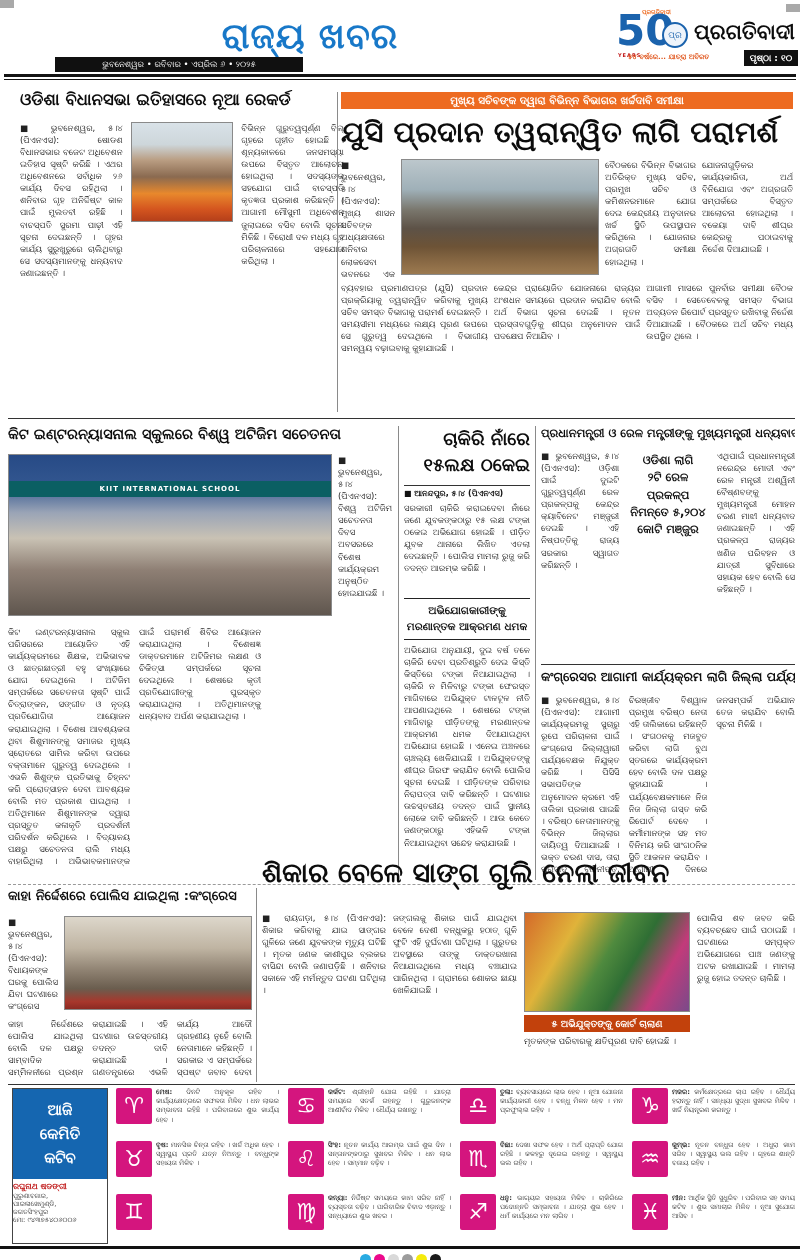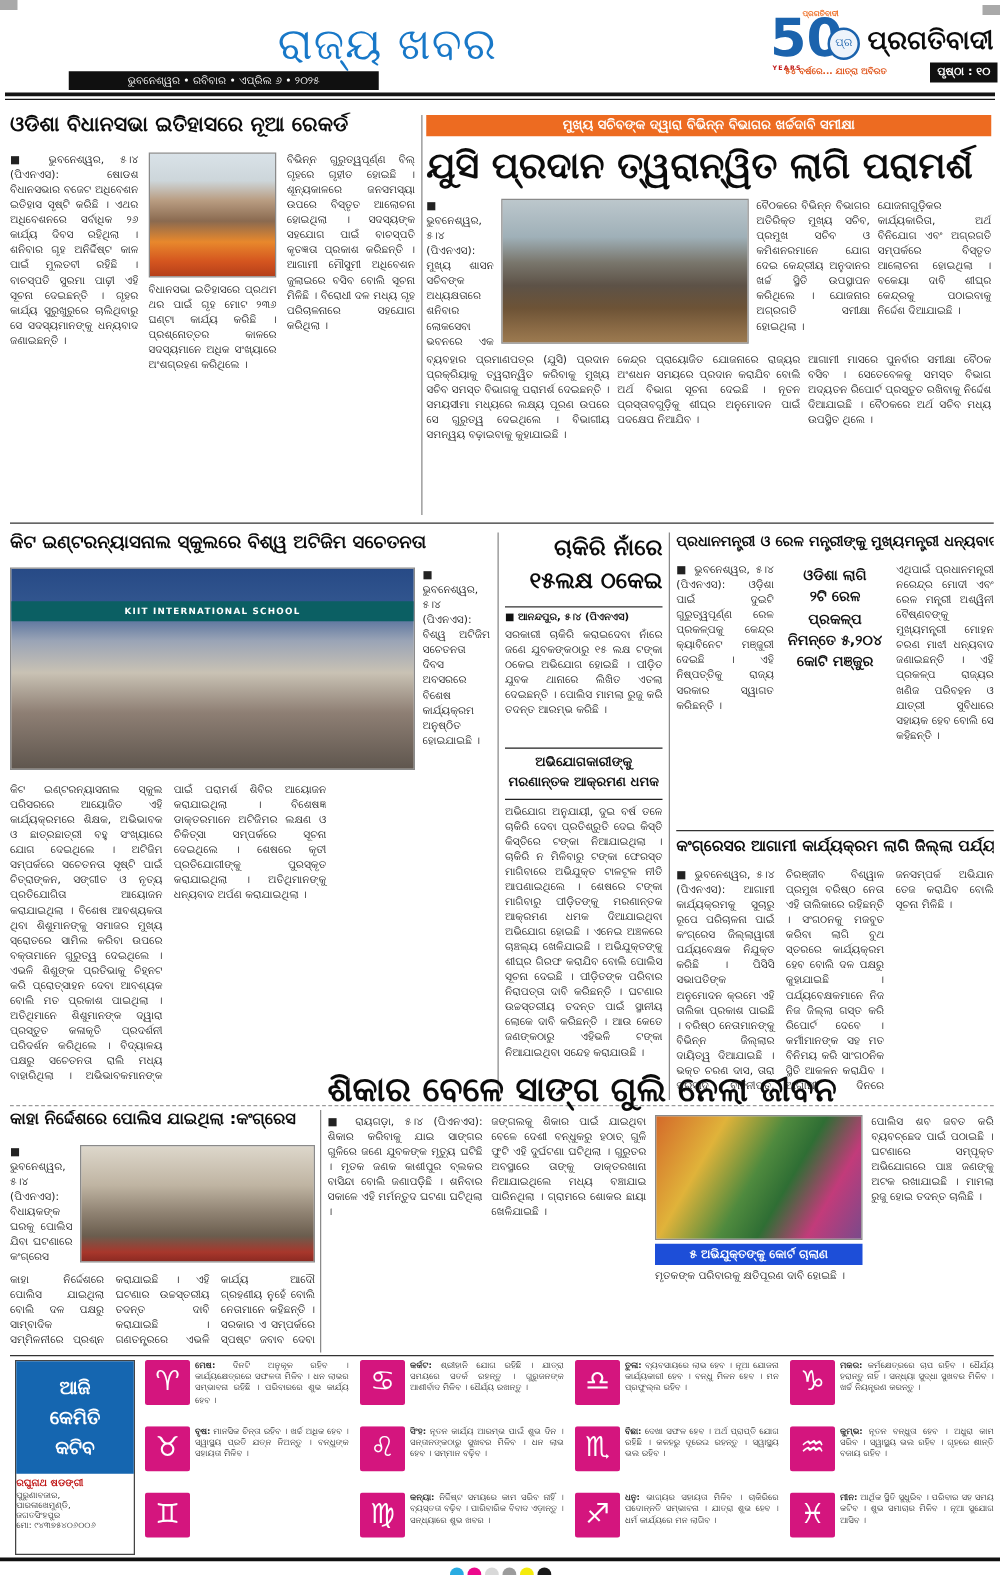--- a/index.html
+++ b/index.html
@@ -33,47 +33,46 @@
   .wsnorm{white-space:normal}
 </style>
 </head>
 <body>
 
 <div id="page">
 
   <div class="abs" style="left:0;top:4;width:14px;height:8px;background:#a9a9a9"></div>
   <div class="abs" style="left:786px;top:4px;width:14px;height:8px;background:#a9a9a9"></div>
 
-  <div class="abs" style="left:0;top:16px;width:620px;text-align:center;font-size:35px;font-weight:normal;color:#1878c8;letter-spacing:1px">ରାଜ୍ୟ ଖବର</div>
+  <div class="abs" style="left:0;top:16px;width:620px;text-align:center;font-size:35px;font-weight:bold;color:#1878c8;letter-spacing:1px">ରାଜ୍ୟ ଖବର</div>
 
   <div class="abs" style="left:616px;top:8px;width:182px;height:52px">
     <span class="abs" style="left:26px;top:0;font-size:6px;color:#ed6b21;font-weight:bold">ପ୍ରଗତିବାଦୀ</span>
     <span class="abs" style="left:0;top:2px;font-size:42px;font-weight:bold;color:#1b63ad;line-height:1">50</span>
     <span class="abs" style="left:2px;top:44px;font-size:5px;color:#c01818;font-weight:bold;letter-spacing:1px">YEARS</span>
     <span class="abs" style="left:46px;top:14px;width:26px;height:26px;border:2px solid #1b63ad;border-radius:50%;
                  display:flex;align-items:center;justify-content:center;font-size:9px;color:#1b63ad;background:#eef4fb">ପ୍ର</span>
     <span class="abs" style="left:78px;top:12px;font-size:21px;font-weight:bold;color:#0c0c0c;white-space:nowrap">ପ୍ରଗତିବାଦୀ</span>
     <span class="abs" style="left:12px;top:45px;font-size:7px;color:#e0541a;font-weight:bold;white-space:nowrap">୫୪ ବର୍ଷରେ... ଯାତ୍ରା ଅବିରତ</span>
   </div>
 
   <div class="abs" style="left:744px;top:50px;width:54px;height:16px;background:#101010;color:#fff;
               font-size:9px;font-weight:bold;display:flex;align-items:center;justify-content:center">ପୃଷ୍ଠା : ୧୦</div>
 
   <div class="abs" style="left:55px;top:57px;width:248px;height:15px;background:#101010;color:#fff;
               font-size:8.5px;display:flex;align-items:center;justify-content:center;white-space:nowrap">ଭୁବନେଶ୍ୱର • ରବିବାର • ଏପ୍ରିଲ ୬ • ୨୦୨୫</div>
 
   <div class="abs" style="left:4px;top:74px;width:792px;height:6px;border-top:3px solid #141414;border-bottom:1px solid #141414"></div>
 
-  <div class="abs" style="left:8px;top:90px;width:324px;height:322px">
+  <div class="abs" style="left:20px;top:90px;width:324px;height:322px">
     <div class="hl" style="font-size:16.5px;height:26px">ଓଡିଶା ବିଧାନସଭା ଇତିହାସରେ ନୂଆ ରେକର୍ଡ</div>
     <div style="display:flex;gap:8px;height:288px;margin-top:6px">
       <div class="bt" style="flex:1">■ ଭୁବନେଶ୍ୱର, ୫।୪ (ପିଏନଏସ): ଷୋଡଶ ବିଧାନସଭାର ବଜେଟ ଅଧିବେଶନ ଇତିହାସ ସୃଷ୍ଟି କରିଛି । ଏଥର ଅଧିବେଶନରେ ସର୍ବାଧିକ ୨୬ କାର୍ଯ୍ୟ ଦିବସ ରହିଥିଲା । ଶନିବାର ଗୃହ ଅନିର୍ଦ୍ଦିଷ୍ଟ କାଳ ପାଇଁ ମୁଲତବୀ ରହିଛି । ବାଚସ୍ପତି ସୁରମା ପାଢ଼ୀ ଏହି ସୂଚନା ଦେଇଛନ୍ତି । ଗୃହର କାର୍ଯ୍ୟ ସୁରୁଖୁରୁରେ ଚାଲିଥିବାରୁ ସେ ସଦସ୍ୟମାନଙ୍କୁ ଧନ୍ୟବାଦ ଜଣାଇଛନ୍ତି ।</div>
       <div style="flex:1;display:flex;flex-direction:column;gap:4px">
         <div class="photo ph-portrait" style="width:100%;height:100px"></div>
-        <div class="bt" style="flex:1">ବିଧାନସଭା ଇତିହାସରେ ପ୍ରଥମ ଥର ପାଇଁ ଗୃହ ମୋଟ ୨୩୬ ଘଣ୍ଟା କାର୍ଯ୍ୟ କରିଛି । ପ୍ରଶ୍ନୋତ୍ତର କାଳରେ ସଦସ୍ୟମାନେ ଅଧିକ ସଂଖ୍ୟାରେ ଅଂଶଗ୍ରହଣ କରିଥିଲେ ।</div>
       </div>
       <div class="bt" style="flex:1">ବିଭିନ୍ନ ଗୁରୁତ୍ୱପୂର୍ଣ୍ଣ ବିଲ୍ ଗୃହରେ ଗୃହୀତ ହୋଇଛି । ଶୂନ୍ୟକାଳରେ ଜନସମସ୍ୟା ଉପରେ ବିସ୍ତୃତ ଆଲୋଚନା ହୋଇଥିଲା । ସଦସ୍ୟଙ୍କ ସହଯୋଗ ପାଇଁ ବାଚସ୍ପତି କୃତଜ୍ଞତା ପ୍ରକାଶ କରିଛନ୍ତି । ଆଗାମୀ ମୌସୁମୀ ଅଧିବେଶନ ଜୁଲାଇରେ ବସିବ ବୋଲି ସୂଚନା ମିଳିଛି । ବିରୋଧୀ ଦଳ ମଧ୍ୟ ଗୃହ ପରିଚାଳନାରେ ସହଯୋଗ କରିଥିଲା ।</div>
     </div>
   </div>
 
   <div class="abs vdiv" style="left:337px;top:92px;height:320px"></div>
 
   <div class="abs" style="left:341px;top:92px;width:452px;height:320px">
     <div class="kick" style="height:17px">ମୁଖ୍ୟ ସଚିବଙ୍କ ଦ୍ୱାରା ବିଭିନ୍ନ ବିଭାଗର ଖର୍ଚ୍ଚଦାବି ସମୀକ୍ଷା</div>
     <div class="hl" style="font-size:29px;height:46px;line-height:46px">ଯୁସି ପ୍ରଦାନ ତ୍ୱରାନ୍ୱିତ ଲାଗି ପରାମର୍ଶ</div>
@@ -154,26 +153,26 @@
       <div class="bt" style="flex:0 0 50px">■ ଭୁବନେଶ୍ୱର, ୫।୪ (ପିଏନଏସ): ବିଧାୟକଙ୍କ ଘରକୁ ପୋଲିସ ଯିବା ଘଟଣାରେ କଂଗ୍ରେସ ପ୍ରଶ୍ନ ଉଠାଇଛି ।</div>
       <div class="photo ph-press" style="flex:1;height:94px"></div>
     </div>
     <div class="bt colz" style="column-count:3;height:62px;margin-top:6px">କାହା ନିର୍ଦ୍ଦେଶରେ ପୋଲିସ ଯାଇଥିଲା ବୋଲି ଦଳ ପକ୍ଷରୁ ସାମ୍ବାଦିକ ସମ୍ମିଳନୀରେ ପ୍ରଶ୍ନ କରାଯାଇଛି । ଏହି ଘଟଣାର ଉଚ୍ଚସ୍ତରୀୟ ତଦନ୍ତ ଦାବି କରାଯାଇଛି । ଗଣତନ୍ତ୍ରରେ ଏଭଳି କାର୍ଯ୍ୟ ଆଦୌ ଗ୍ରହଣୀୟ ନୁହେଁ ବୋଲି ନେତାମାନେ କହିଛନ୍ତି । ସରକାର ଏ ସମ୍ପର୍କରେ ସ୍ପଷ୍ଟ ଜବାବ ଦେବା ଉଚିତ ବୋଲି ଦାବି ହୋଇଛି । ନଚେତ ଦଳ ଆନ୍ଦୋଳନ କରିବ ବୋଲି ଚେତାବନୀ ଦିଆଯାଇଛି ।</div>
   </div>
 
   <div class="abs vdiv" style="left:256px;top:888px;height:194px"></div>
 
   <div class="abs" style="left:262px;top:854px;width:533px;height:196px">
     <div class="hl" style="font-size:27px;height:38px;line-height:38px">ଶିକାର ବେଳେ ସାଙ୍ଗ ଗୁଲି ନେଲା ଜୀବନ</div>
-    <div style="display:flex;gap:7px;height:152px;margin-top:0">
+    <div style="display:flex;gap:7px;height:152px;margin-top:20px">
       <div class="bt" style="flex:0 0 124px">■ ରାୟଗଡ଼ା, ୫।୪ (ପିଏନଏସ): ଶିକାର କରିବାକୁ ଯାଇ ସାଙ୍ଗର ଗୁଳିରେ ଜଣେ ଯୁବକଙ୍କ ମୃତ୍ୟୁ ଘଟିଛି । ମୃତକ ଜଣକ କାଶୀପୁର ବ୍ଲକର ବାସିନ୍ଦା ବୋଲି ଜଣାପଡ଼ିଛି । ଶନିବାର ସକାଳେ ଏହି ମର୍ମନ୍ତୁଦ ଘଟଣା ଘଟିଥିଲା ।</div>
       <div class="bt" style="flex:0 0 124px">ଜଙ୍ଗଲକୁ ଶିକାର ପାଇଁ ଯାଇଥିବା ବେଳେ ଦେଶୀ ବନ୍ଧୁକରୁ ହଠାତ୍ ଗୁଳି ଫୁଟି ଏହି ଦୁର୍ଘଟଣା ଘଟିଥିଲା । ଗୁରୁତର ଅବସ୍ଥାରେ ତାଙ୍କୁ ଡାକ୍ତରଖାନା ନିଆଯାଇଥିଲେ ମଧ୍ୟ ବଞ୍ଚାଯାଇ ପାରିନଥିଲା । ଗ୍ରାମରେ ଶୋକର ଛାୟା ଖେଳିଯାଇଛି ।</div>
       <div style="flex:0 0 166px;display:flex;flex-direction:column;gap:3px">
         <div class="photo ph-hunt" style="width:100%;height:100px"></div>
-        <div style="background:#1d4ed8;color:#fff;font-weight:bold;font-size:9.5px;height:17px;
+        <div style="background:#c2410c;color:#fff;font-weight:bold;font-size:9.5px;height:17px;
                     display:flex;align-items:center;justify-content:center;white-space:nowrap">୫ ଅଭିଯୁକ୍ତଙ୍କୁ କୋର୍ଟ ଚାଲାଣ</div>
         <div class="bt" style="flex:1">ମୃତକଙ୍କ ପରିବାରକୁ କ୍ଷତିପୂରଣ ଦାବି ହୋଇଛି ।</div>
       </div>
       <div class="bt" style="flex:1">ପୋଲିସ ଶବ ଜବତ କରି ବ୍ୟବଚ୍ଛେଦ ପାଇଁ ପଠାଇଛି । ଘଟଣାରେ ସମ୍ପୃକ୍ତ ଅଭିଯୋଗରେ ପାଞ୍ଚ ଜଣଙ୍କୁ ଅଟକ ରଖାଯାଇଛି । ମାମଲା ରୁଜୁ ହୋଇ ତଦନ୍ତ ଚାଲିଛି ।</div>
     </div>
   </div>
 
   <div class="abs hrule" style="left:8px;top:1084px;width:787px"></div>
 
   <div class="abs" style="left:12px;top:1088px;width:783px;height:156px">

